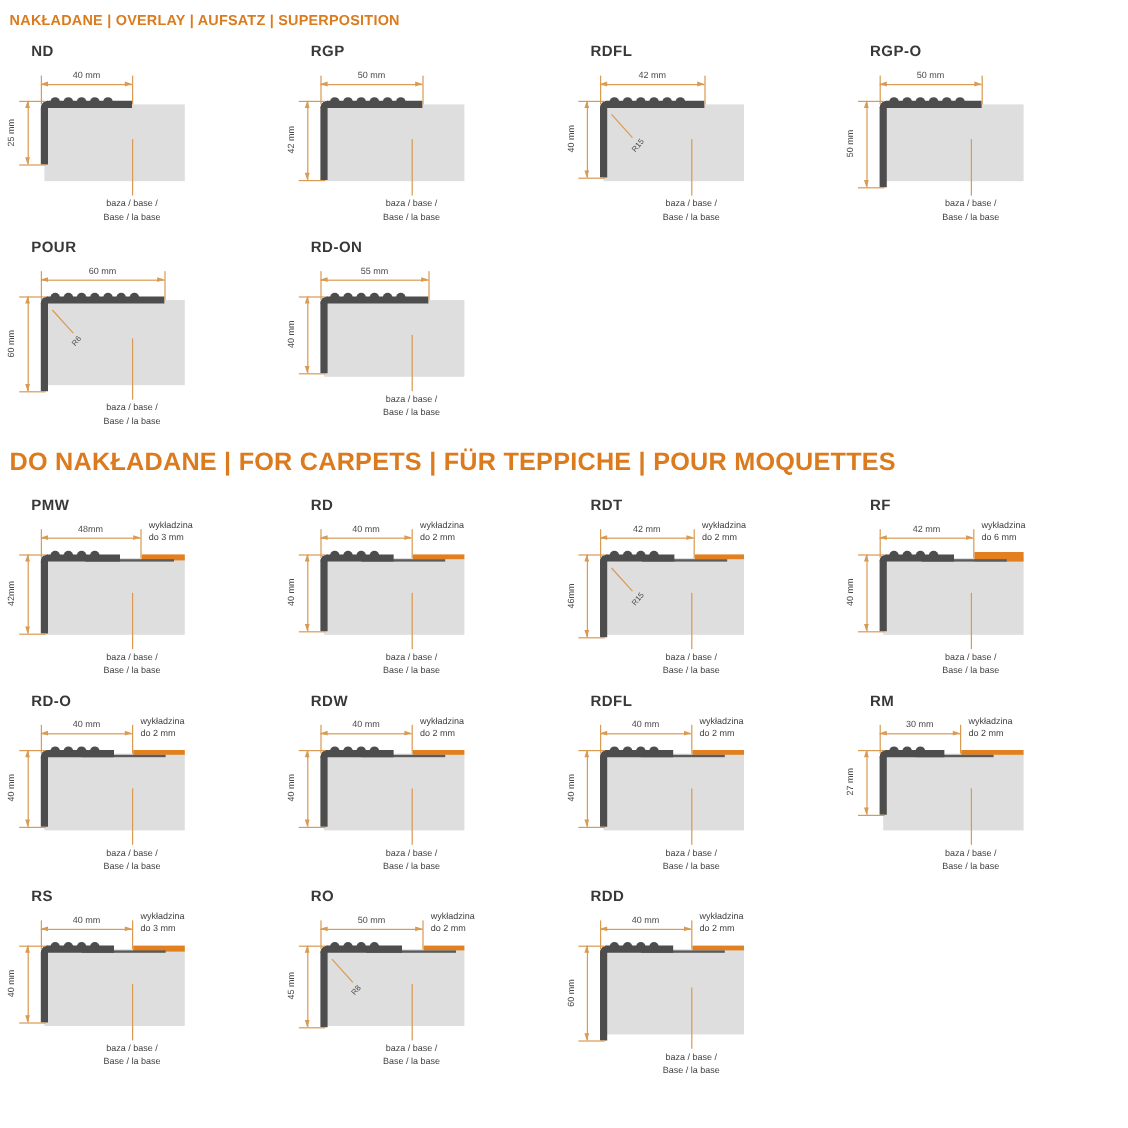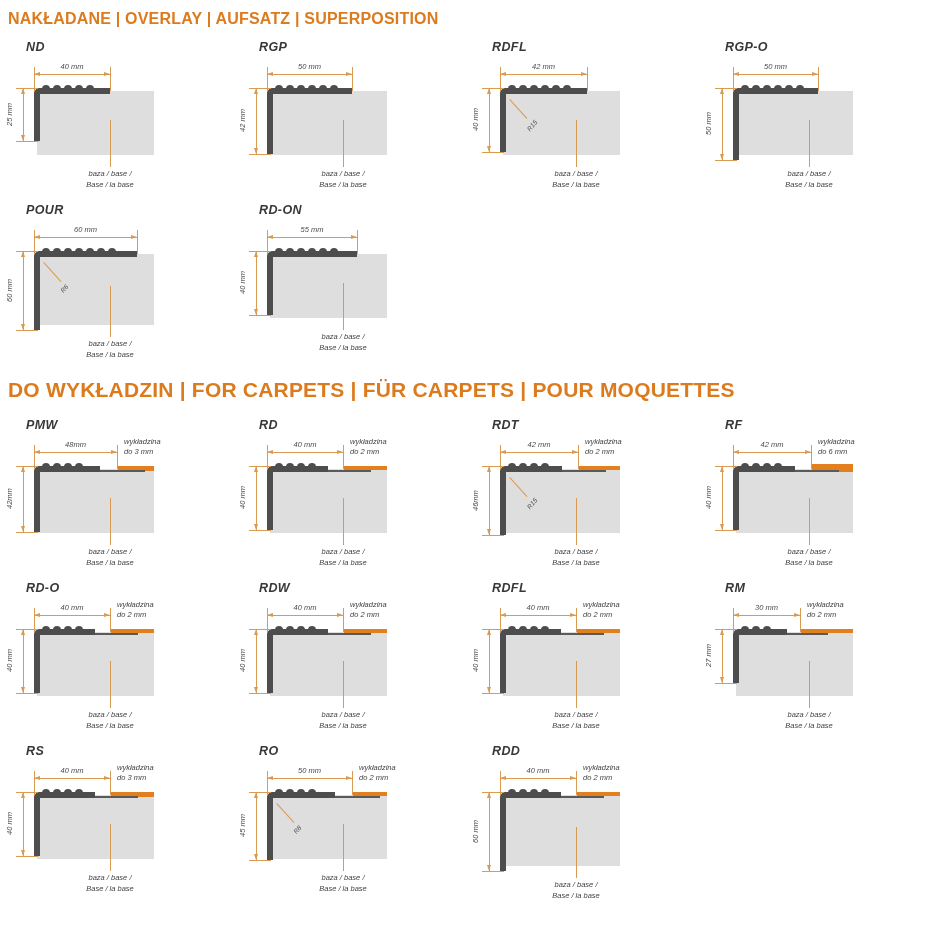--- a/index.html
+++ b/index.html
@@ -11,31 +11,31 @@
     --text:#3a3a3a;
   }
   html,body{margin:0;padding:0;background:#ffffff;}
   body{
     width:940px;height:940px;overflow:hidden;
     font-family:"Liberation Sans", sans-serif;color:var(--text);
   }
   .page{padding:4px 0 0 0;}
   .section-title{
     color:var(--accent);
-    font-size:16px;font-weight:800;letter-spacing:.2px;
+    font-size:12px;font-weight:800;letter-spacing:.2px;
     margin:6px 0 8px 8px;
   }
   .section + .section .section-title{margin-top:16px;margin-bottom:12px;font-size:21px;}
   .grid{
     display:grid;
     grid-template-columns:repeat(4,233px);
     grid-auto-rows:163px;
     padding-left:12px;
   }
-  .cell{position:relative;width:233px;height:163px;font-style:italic;}
+  .cell{position:relative;width:233px;height:163px;}
   .code{
     position:absolute;left:14px;top:4px;
     font-size:12.5px;font-weight:700;color:#383838;letter-spacing:.4px;
   }
   .cell div{position:absolute;box-sizing:border-box;}
   .base{background:var(--base);}
   .carpet{background:var(--carpet);}
   .flange{background:#5a5a5a;}
   .arm,.leg,.bump{background:var(--profile);}
   .bump{width:8px;height:4px;border-radius:4px 4px 0 0;}
@@ -260,21 +260,21 @@
     <div class="base-pointer" style="left: 98px; top: 84px; height: 47px;"></div>
     <div class="base-label" style="left: 43px; top: 133px;">
       <span>baza / base /</span>
       <span>Base / la base</span>
     </div>
   </div>
 </div>
   </section>
 
   <section class="section">
-    <h2 class="section-title">DO WYKŁADZIN | FOR CARPETS | FÜR CARPETS | POUR MOQUETTES</h2>
+    <h2 class="section-title">DO NAKŁADANE | FOR CARPETS | FÜR TEPPICHE | POUR MOQUETTES</h2>
     <div class="grid">
   <div class="cell">
     <div class="code">PMW</div>
     <div class="base" style="left: 25px; top: 55px; width: 117px; height: 64px;"></div>
     <div class="carpet" style="left: 106px; top: 52px; width: 36px; height: 5px;"></div>
     <div class="flange" style="left: 59px; top: 56px; width: 74px; height: 2px;"></div>
     <div class="arm" style="left: 22px; top: 52px; width: 66px; height: 6px; border-top-left-radius: 7px;"></div>
     <div class="leg" style="left: 22px; top: 52px; width: 6px; height: 66px; border-top-left-radius: 7px;"></div>
     <div class="ribs">
             <div class="bump" style="left: 30px; top: 49px;"></div>

